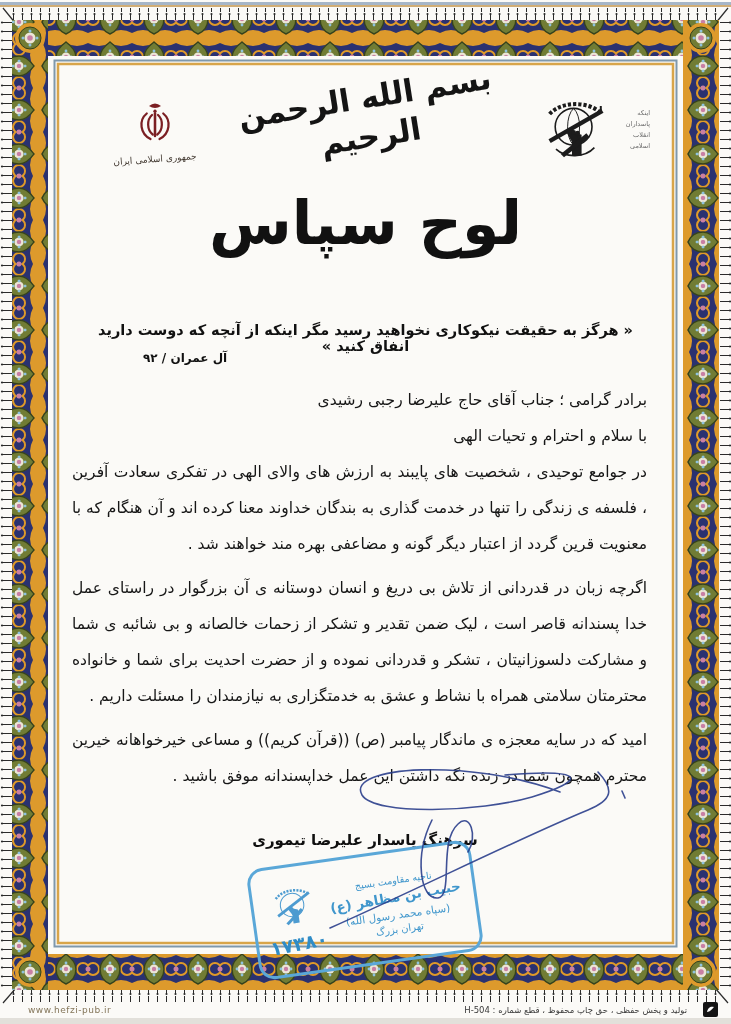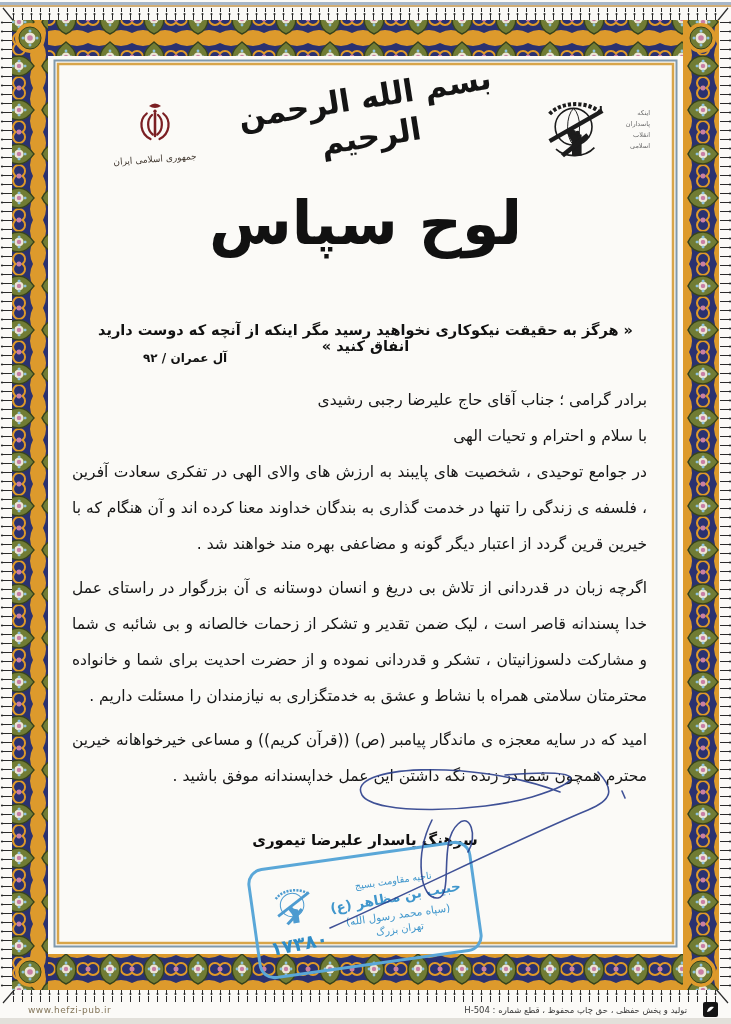--- a/index.html
+++ b/index.html
@@ -212,21 +212,21 @@
   </div>
 
   <div class="abs doc-title">لوح سپاس</div>
 
   <div class="abs quote">« هرگز به حقیقت نیکوکاری نخواهید رسید مگر اینکه از آنچه که دوست دارید انفاق کنید »</div>
   <div class="abs quote-src">آل عمران / ۹۲</div>
 
   <div class="abs body-block">
     <div class="line">برادر گرامی ؛ جناب آقای حاج علیرضا رجبی رشیدی</div>
     <div class="line">با سلام و احترام و تحیات الهی</div>
-    <p>در جوامع توحیدی ، شخصیت های پایبند به ارزش های والای الهی در تفکری سعادت آفرین ، فلسفه ی زندگی را تنها در خدمت گذاری به بندگان خداوند معنا کرده اند و آن هنگام که با خیرین قرین گردد از اعتبار دیگر گونه و مضاعفی بهره مند خواهند شد .</p>
+    <p>در جوامع توحیدی ، شخصیت های پایبند به ارزش های والای الهی در تفکری سعادت آفرین ، فلسفه ی زندگی را تنها در خدمت گذاری به بندگان خداوند معنا کرده اند و آن هنگام که با معنویت قرین گردد از اعتبار دیگر گونه و مضاعفی بهره مند خواهند شد .</p>
     <p>اگرچه زبان در قدردانی از تلاش بی دریغ و انسان دوستانه ی آن بزرگوار در راستای عمل خدا پسندانه قاصر است ، لیک ضمن تقدیر و تشکر از زحمات خالصانه و بی شائبه ی شما و مشارکت دلسوزانیتان ، تشکر و قدردانی نموده و از حضرت احدیت برای شما و خانواده محترمتان سلامتی همراه با نشاط و عشق به خدمتگزاری به نیازمندان را مسئلت داریم .</p>
     <p>امید که در سایه معجزه ی ماندگار پیامبر (ص) ((قرآن کریم)) و مساعی خیرخواهانه خیرین محترم همچون شما در زنده نگه داشتن این عمل خداپسندانه موفق باشید .</p>
   </div>
 
   <div class="abs sig-block">
     <div class="sig-name">سرهنگ پاسدار علیرضا تیموری</div>
   </div>
 
   <div class="abs stamp">
     <div class="stamp-text">

